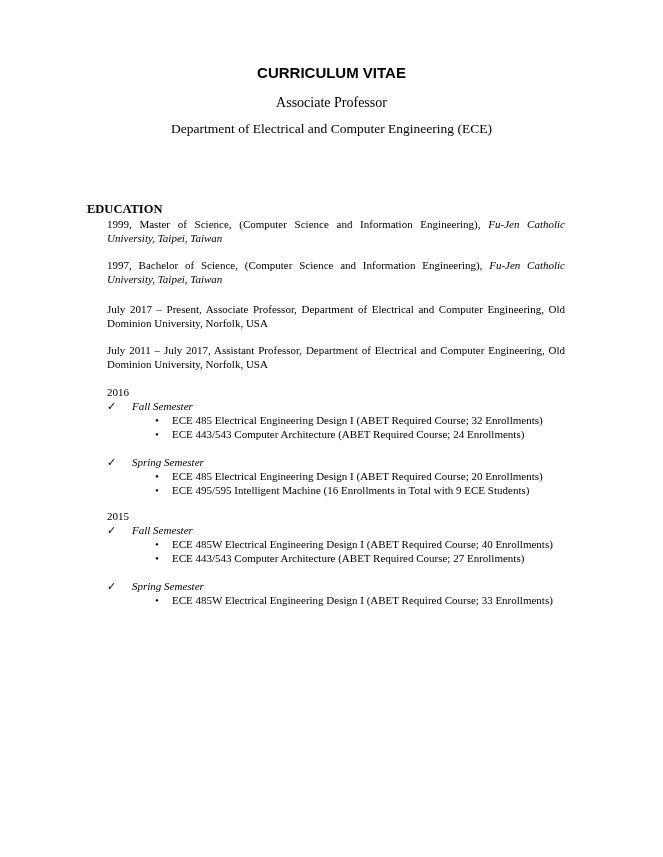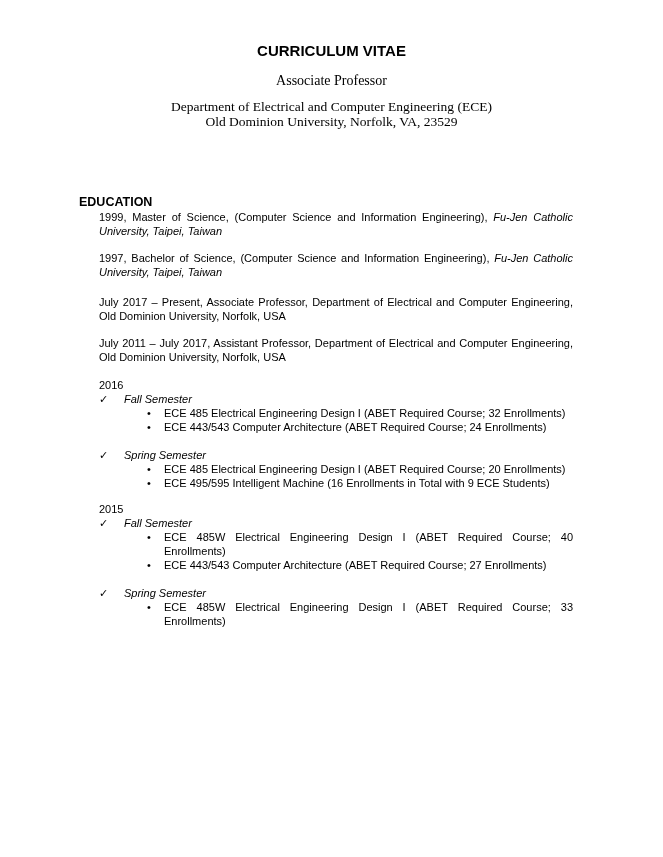--- a/index.html
+++ b/index.html
@@ -6,21 +6,21 @@
   .page {
     position: relative;
     width: 663px;
     height: 857px;
     background: #ffffff;
     color: #000000;
     font-family: "Liberation Sans", sans-serif;
     font-size: 11px;
     line-height: 14px;
     box-sizing: border-box;
-    padding-top: 42px;
+    padding-top: 64px;
     overflow: hidden;
   }
   
   .cv-header { text-align: center; }
   .cv-title {
     font-weight: bold;
     font-size: 15px;
     line-height: 18px;
     margin-bottom: 13px;
   }
@@ -36,21 +36,21 @@
     line-height: 16px;
     margin-bottom: 10px;
   }
   .cv-dept, .cv-univ {
     font-family: "Liberation Serif", serif;
     font-size: 13.5px;
     line-height: 15px;
   }
   
   .sections { padding-left: 75px; padding-right: 86px; }
-  .sec { margin: 4px; }
+  .sec { margin: 12px; font-family: Liberation Serif, serif; }
   .sec-education  { margin-top: 66px; }
   .sec-experience { margin-top: 16px; }
   .sec-teaching   { margin-top: 14px; }
   .sec-heading {
     font-size: 12.5px;
     font-weight: bold;
     line-height: 14px;
     margin: 0 0 1px 0;
   }
   .entry {
@@ -72,21 +72,20 @@
 </style>
 </head>
 <body>
 
 <div class="page">
 
   <header class="cv-header">
     <div class="cv-title">CURRICULUM VITAE</div>
     <div class="cv-role">Associate Professor</div>
     <div class="cv-dept">Department of Electrical and Computer Engineering (ECE)</div>
-    <div class="cv-univ">Old Dominion University, Norfolk, VA, 23529</div>
   </header>
 
   <div class="sections">
 
     <section class="sec sec-education">
       <h2 class="sec-heading">EDUCATION</h2>
       <p class="entry"><span>1999, Master of Science, (Computer Science and Information Engineering), </span><span class="emph">Fu-Jen Catholic University, Taipei, Taiwan</span></p>
       <p class="entry"><span>1997, Bachelor of Science, (Computer Science and Information Engineering), </span><span class="emph">Fu-Jen Catholic University, Taipei, Taiwan</span></p>
     </section>
 

